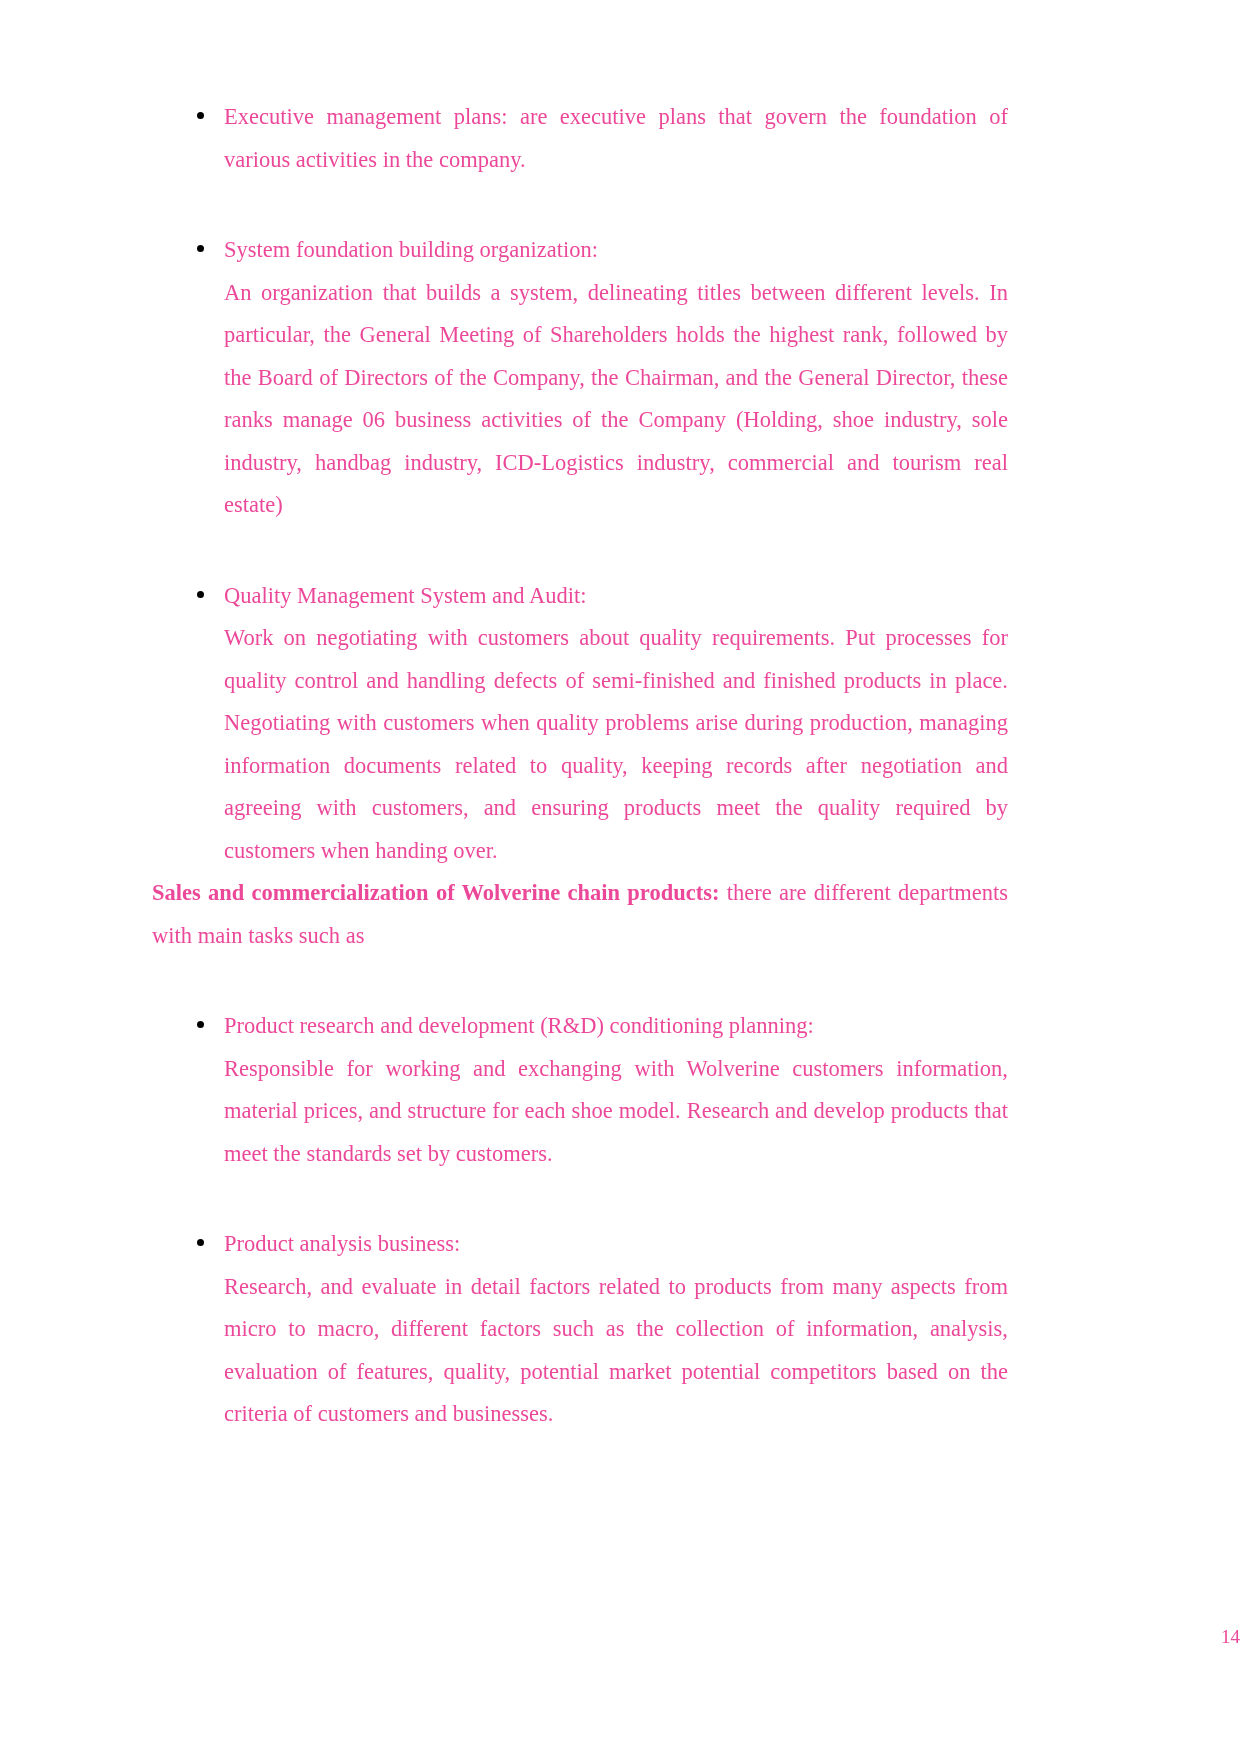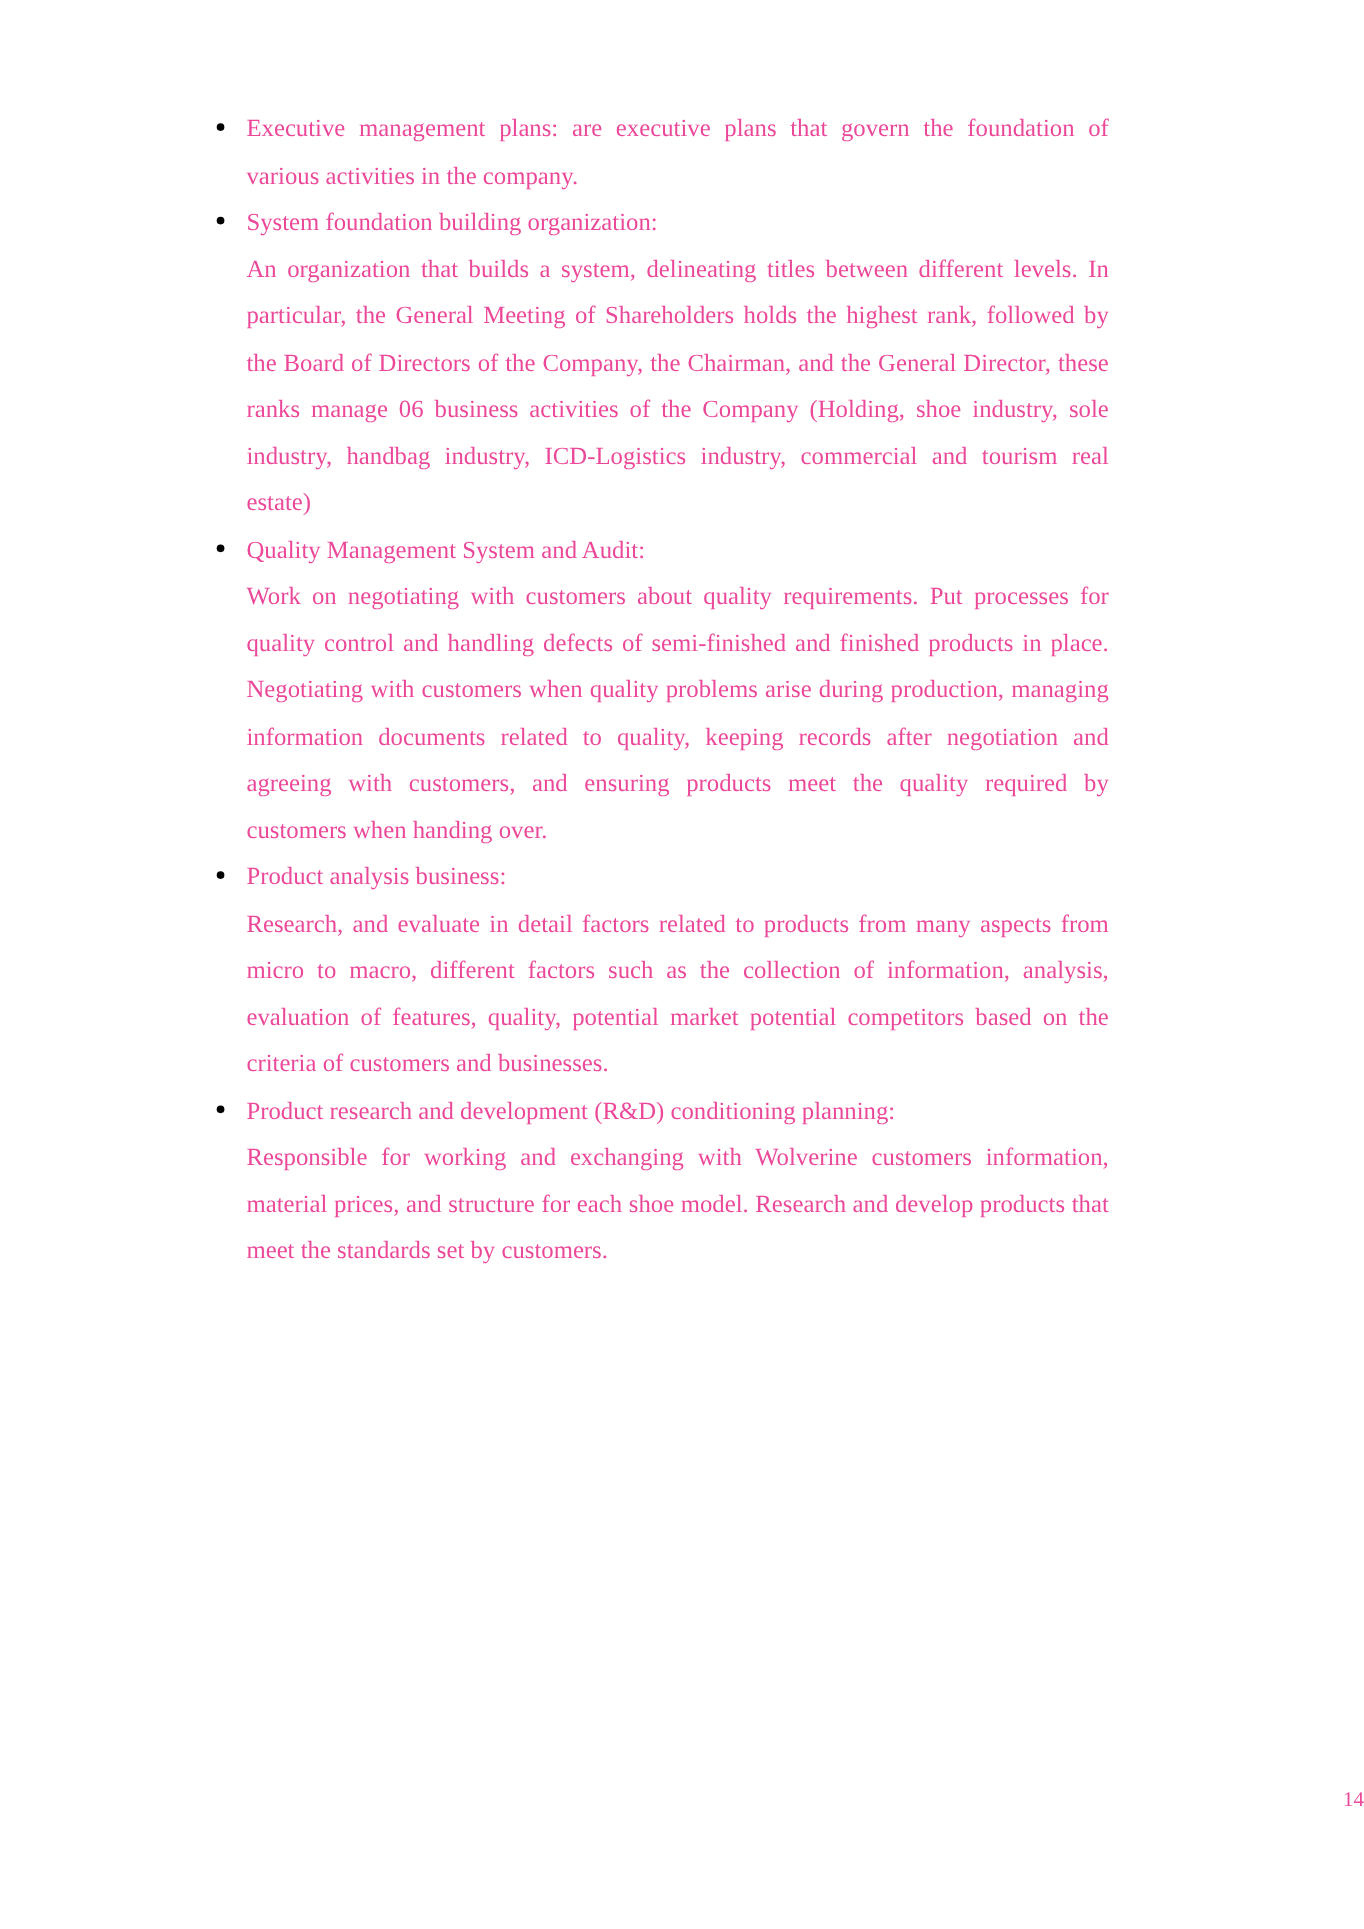--- a/index.html
+++ b/index.html
@@ -48,20 +48,21 @@
     content: "";
     display: inline-block;
     width: 7px;
     height: 7px;
     border-radius: 50%;
     background: #000;
     vertical-align: 0.22em;
   }
   .lead-line {
     text-align: left;
+    margin-top: 48px;
   }
   .para-flush {
     text-align: justify;
   }
   
   .para-flush::after,
   .lead-line::after {
     content: "";
     display: inline-block;
     width: 100%;
@@ -101,31 +102,34 @@
       <p class="lead-line no-stretch">System foundation building organization:</p>
       <p class="para-flush no-stretch">An organization that builds a system, delineating titles between different levels. In particular, the General Meeting of Shareholders holds the highest rank, followed by the Board of Directors of the Company, the Chairman, and the General Director, these ranks manage 06 business activities of the Company (Holding, shoe industry, sole industry, handbag industry, ICD-Logistics industry, commercial and tourism real estate)</p>
     </div>
 
     <div class="bullet-block">
       <span class="bullet-mark"></span>
       <p class="lead-line no-stretch">Quality Management System and Audit:</p>
       <p class="para-flush no-stretch">Work on negotiating with customers about quality requirements. Put processes for quality control and handling defects of semi-finished and finished products in place. Negotiating with customers when quality problems arise during production, managing information documents related to quality, keeping records after negotiation and agreeing with customers, and ensuring products meet the quality required by customers when handing over.</p>
     </div>
 
+    <p class="heading-para no-stretch">
+      <b>Sales and commercialization of Wolverine chain products:</b><span> there are different departments with main tasks such as</span>
+    </p>
+
+    <div class="bullet-block">
+      <span class="bullet-mark"></span>
+      <p class="lead-line no-stretch">Product research and development (R&amp;D) conditioning planning:</p>
+      <p class="para-flush no-stretch">Responsible for working and exchanging with Wolverine customers information, material prices, and structure for each shoe model. Research and develop products that meet the standards set by customers.</p>
+    </div>
 
     <div class="bullet-block">
       <span class="bullet-mark"></span>
       <p class="lead-line no-stretch">Product analysis business:</p>
       <p class="para-flush no-stretch">Research, and evaluate in detail factors related to products from many aspects from micro to macro, different factors such as the collection of information, analysis, evaluation of features, quality, potential market potential competitors based on the criteria of customers and businesses.</p>
-    </div>
-
-    <div class="bullet-block">
-      <span class="bullet-mark"></span>
-      <p class="lead-line no-stretch">Product research and development (R&amp;D) conditioning planning:</p>
-      <p class="para-flush no-stretch">Responsible for working and exchanging with Wolverine customers information, material prices, and structure for each shoe model. Research and develop products that meet the standards set by customers.</p>
     </div>
 
 
   </div>
 
   <div class="page-number">14</div>
 
 </div>
 
 </body></html>

